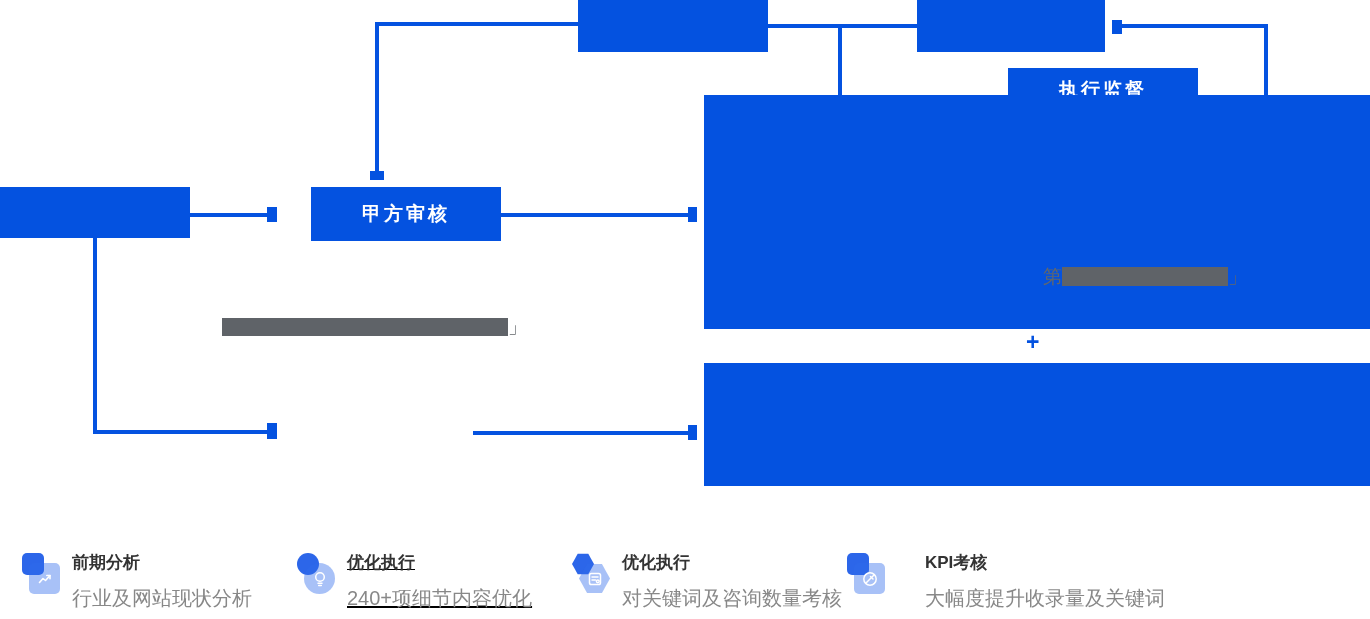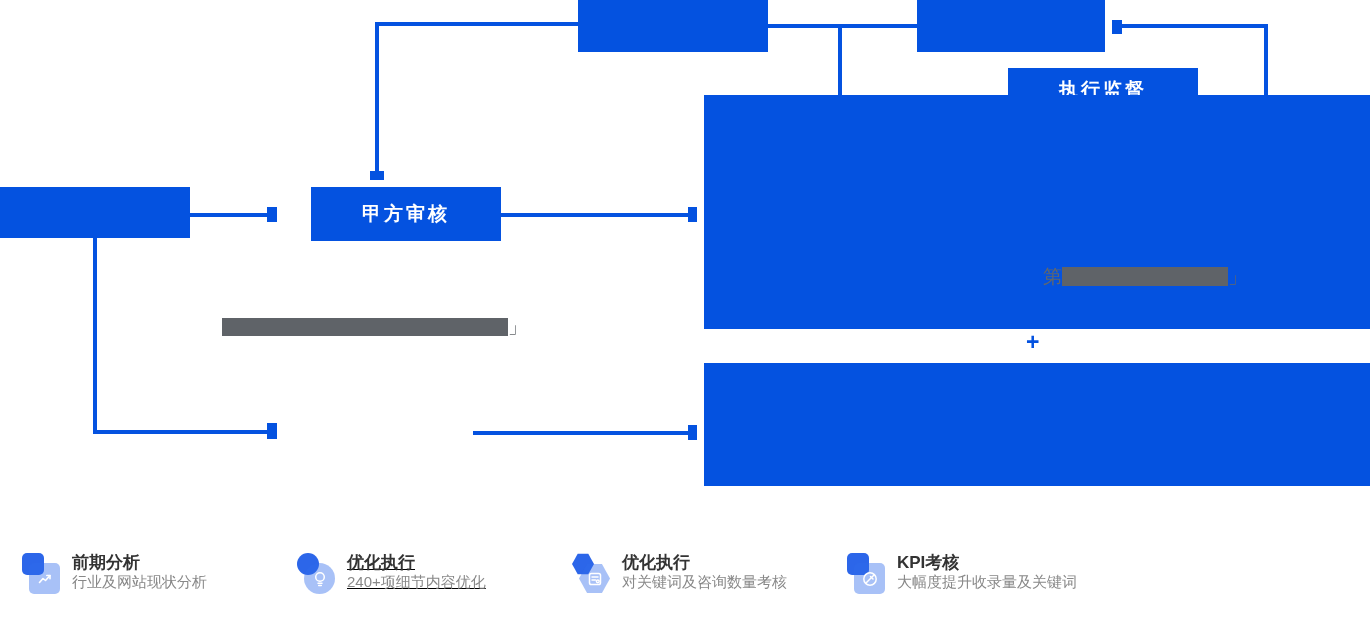--- a/index.html
+++ b/index.html
@@ -24,21 +24,21 @@
   .feature { position:absolute; top:550px; display:flex; align-items:flex-start; }
   .icon-wrap { position:relative; width:42px; height:48px; flex:0 0 auto; }
   .icon-back { position:absolute; left:2px; top:3px; width:22px; height:22px; background:#2c66e9; }
   .icon-front { position:absolute; left:9px; top:13px; width:31px; height:31px;
                 background:rgba(47,108,235,0.42); display:flex; align-items:center; justify-content:center; }
   .shape-sq { border-radius:5px; }
   .shape-ci { border-radius:50%; }
   .shape-hex { clip-path:polygon(26% 3%, 74% 3%, 100% 50%, 74% 97%, 26% 97%, 0% 50%); }
   .feature-text { margin-left:10px; padding-top:3px; }
   .feature-title { font-size:17px; font-weight:bold; color:#333333; line-height:20px; }
-  .feature-desc { font-size:15px; color:#888888; line-height:18px; margin-top:0; white-space:nowrap; }
+  .feature-desc { font-size:20px; color:#888888; line-height:18px; margin-top:16px; white-space:nowrap; }
   .glyph { display:block; }
 </style>
 </head>
 <body>
 
 <div class="canvas">
 
   <div class="bluebox" style="left:578px; top:0; width:190px; height:52px;"></div>
   <div class="bluebox" style="left:917px; top:0; width:188px; height:52px;"></div>
 
@@ -129,21 +129,21 @@
           <circle cx="11.8" cy="11.3" r="1.4"></circle>
         </svg>
       </div>
     </div>
     <div class="feature-text">
       <div class="feature-title">优化执行</div>
       <div class="feature-desc">对关键词及咨询数量考核</div>
     </div>
   </div>
 
-  <div class="feature" style="left:845px;">
+  <div class="feature" style="left:845px;gap:28px;">
     <div class="icon-wrap">
       <div class="icon-back shape-sq"></div>
       <div class="icon-front shape-sq">
         <svg class="glyph" width="18" height="18" viewBox="0 0 18 18" fill="none" stroke="#ffffff" stroke-width="1.5" stroke-linecap="round">
           <circle cx="9" cy="9" r="6.2"></circle>
           <line x1="5" y1="13" x2="13" y2="5"></line>
           <line x1="9.5" y1="6.5" x2="12" y2="9"></line>
         </svg>
       </div>
     </div>

